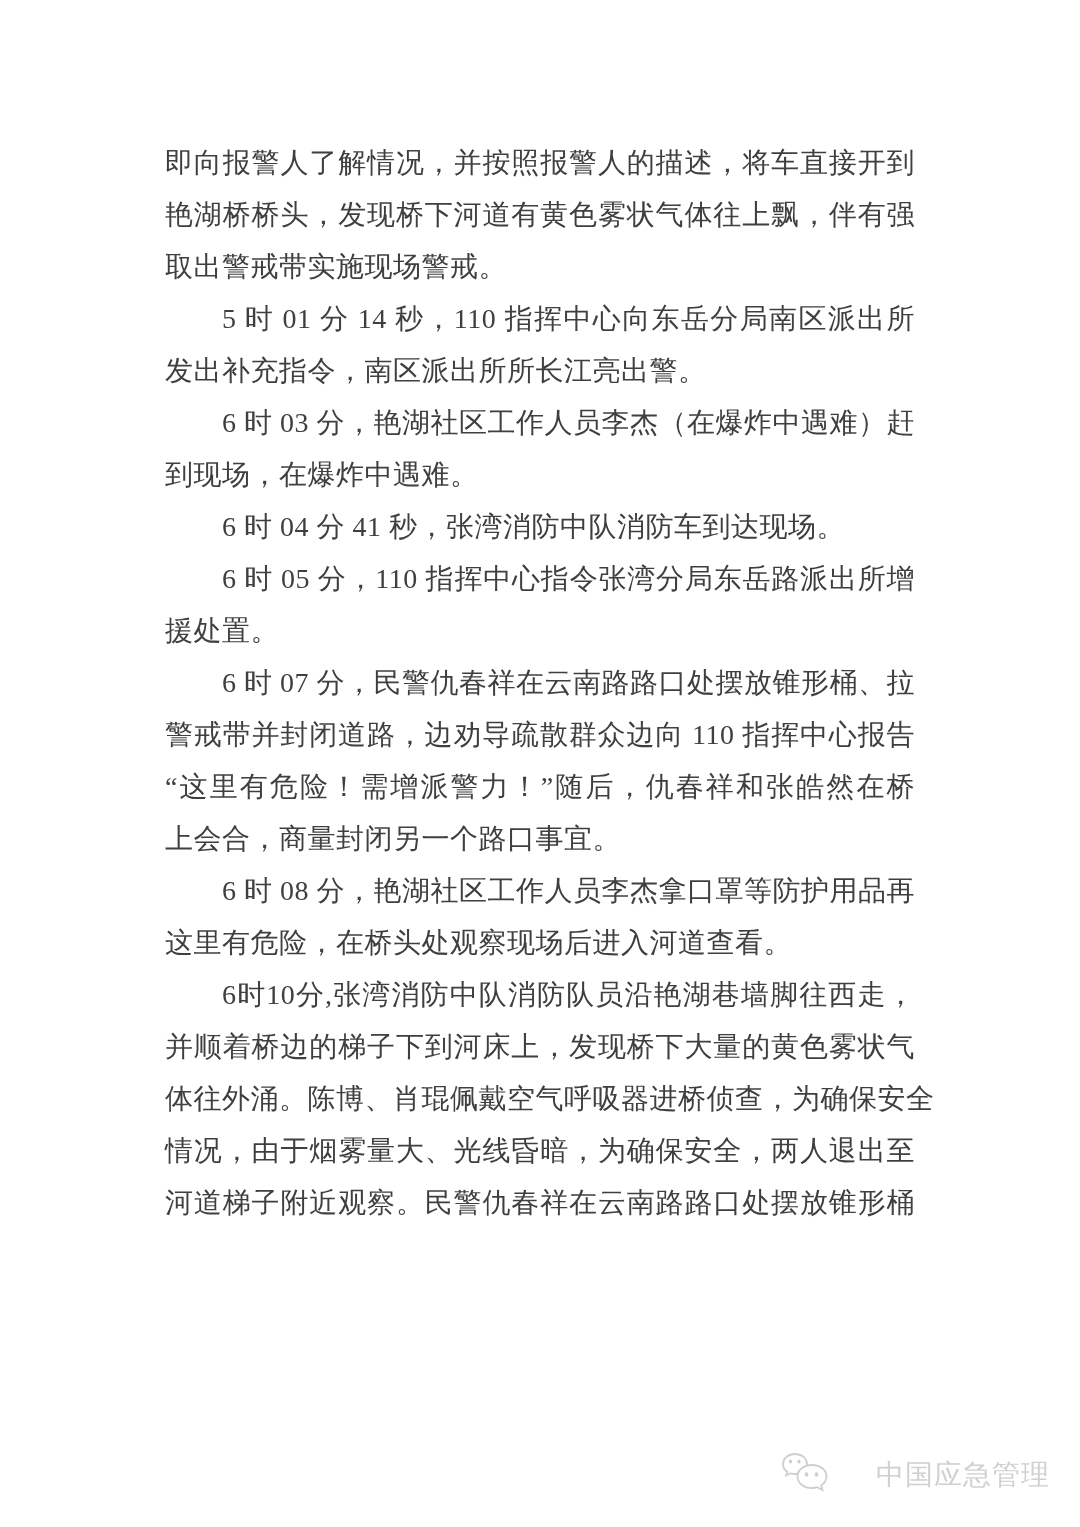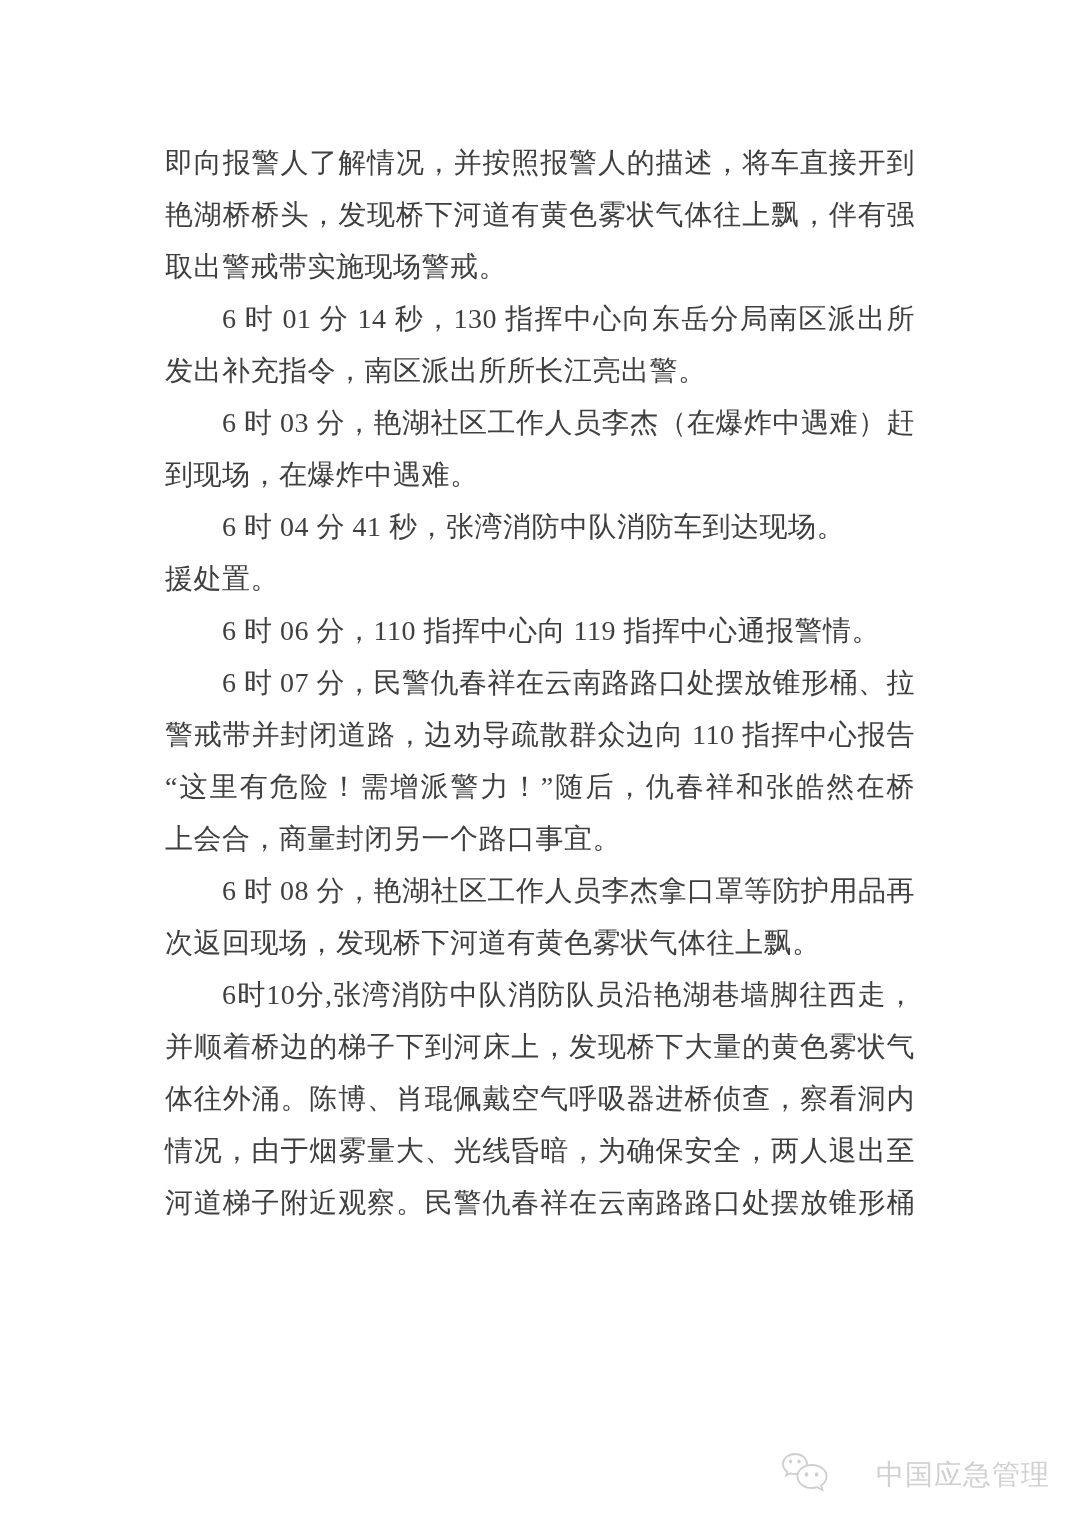--- a/index.html
+++ b/index.html
@@ -74,57 +74,55 @@
 
   <div class="text-block">
 
     <div>
       <div class="line">即向报警人了解情况，并按照报警人的描述，将车直接开到</div>
       <div class="line">艳湖桥桥头，发现桥下河道有黄色雾状气体往上飘，伴有强</div>
       <div class="line left">取出警戒带实施现场警戒。</div>
     </div>
 
     <div>
-      <div class="line indent">6 时 01 分 14 秒，130 指挥中心向东岳分局南区派出所</div>
+      <div class="line indent">5 时 01 分 14 秒，110 指挥中心向东岳分局南区派出所</div>
       <div class="line left">发出补充指令，南区派出所所长江亮出警。</div>
     </div>
 
     <div>
       <div class="line indent">6 时 03 分，艳湖社区工作人员李杰（在爆炸中遇难）赶</div>
       <div class="line left">到现场，在爆炸中遇难。</div>
     </div>
 
     <div>
       <div class="line indent left">6 时 04 分 41 秒，张湾消防中队消防车到达现场。</div>
     </div>
 
     <div>
+      <div class="line indent">6 时 05 分，110 指挥中心指令张湾分局东岳路派出所增</div>
       <div class="line left">援处置。</div>
     </div>
 
-    <div>
-      <div class="line indent left">6 时 06 分，110 指挥中心向 119 指挥中心通报警情。</div>
-    </div>
 
     <div>
       <div class="line indent">6 时 07 分，民警仇春祥在云南路路口处摆放锥形桶、拉</div>
       <div class="line">警戒带并封闭道路，边劝导疏散群众边向 110 指挥中心报告</div>
       <div class="line">“这里有危险！需增派警力！”随后，仇春祥和张皓然在桥</div>
       <div class="line left">上会合，商量封闭另一个路口事宜。</div>
     </div>
 
     <div>
       <div class="line indent">6 时 08 分，艳湖社区工作人员李杰拿口罩等防护用品再</div>
-      <div class="line left">次返回现场，发现桥下河道有黄色雾状气体往上飘。</div>
+      <div class="line left">这里有危险，在桥头处观察现场后进入河道查看。</div>
     </div>
 
     <div>
       <div class="line indent">6时10分,张湾消防中队消防队员沿艳湖巷墙脚往西走，</div>
       <div class="line">并顺着桥边的梯子下到河床上，发现桥下大量的黄色雾状气</div>
-      <div class="line">体往外涌。陈博、肖琨佩戴空气呼吸器进桥侦查，察看洞内</div>
+      <div class="line">体往外涌。陈博、肖琨佩戴空气呼吸器进桥侦查，为确保安全</div>
       <div class="line">情况，由于烟雾量大、光线昏暗，为确保安全，两人退出至</div>
       <div class="line">河道梯子附近观察。民警仇春祥在云南路路口处摆放锥形桶</div>
     </div>
 
   </div>
 
   <div class="watermark">
     <svg class="wm-icon" viewBox="0 0 52 48" xmlns="http://www.w3.org/2000/svg">
 
       <path d="M16 3 C9 3 4 7.5 4 13 C4 16.2 5.7 19 8.3 20.8 L7.2 24.5 L11.4 22.3 C12.8 22.8 14.4 23 16 23 C23 23 28 18.5 28 13 C28 7.5 23 3 16 3 Z" fill="#ffffff" stroke="#cfcfcf" stroke-width="1.8"></path>

